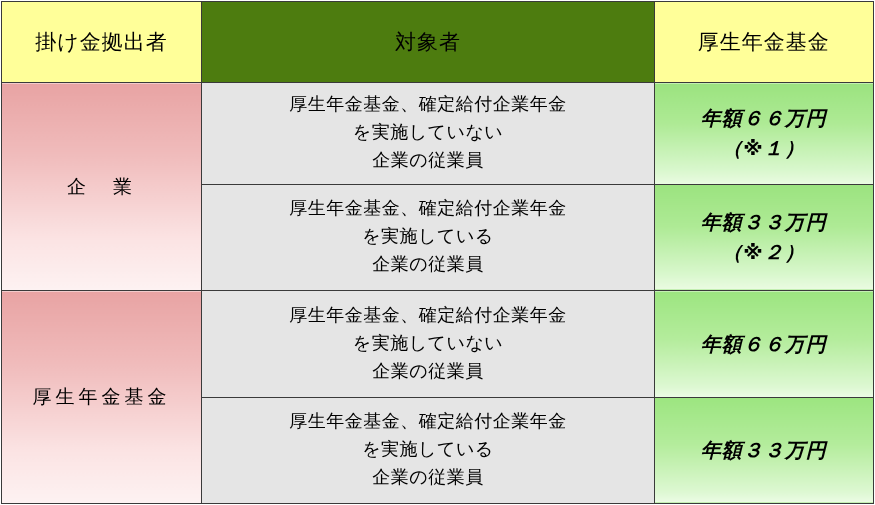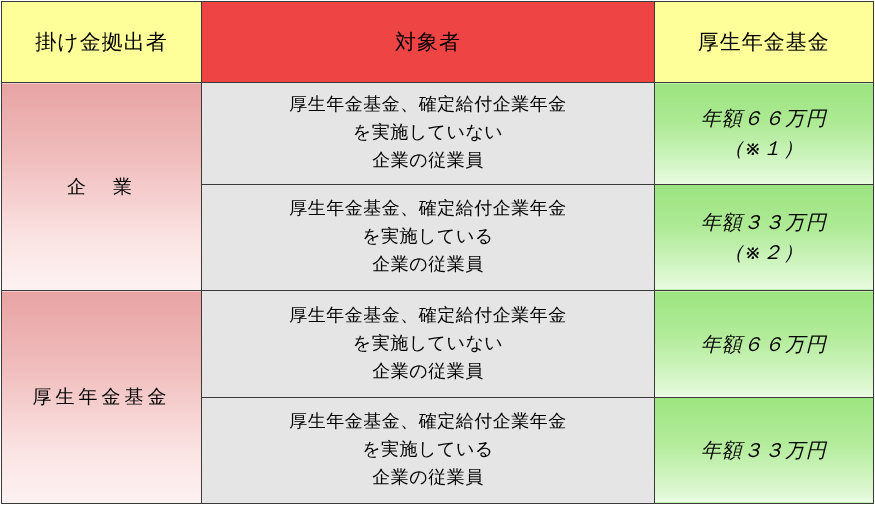--- a/index.html
+++ b/index.html
@@ -38,21 +38,21 @@
   col.c3 { width: 219px; }
 
   
   .hdr {
     background: #ffff99;
     height: 80px;
     font-size: 21px;
     letter-spacing: 1px;
   }
   .hdr-cell-1 { background: #ffff99; }
-  .hdr-cell-2 { background: #ef4444; margin-top: 23px; }
+  .hdr-cell-2 { background: #4d7c0f; margin-top: 23px; }
   .hdr-cell-3 { background: #ffff99; }
 
   
   .cat {
     font-size: 19px;
     letter-spacing: 4px;
     background: linear-gradient(to bottom, #e8a3a3 0%, #f0bcbc 35%, #fbe3e3 75%, #fdf2f2 100%);
   }
 
   
@@ -60,21 +60,21 @@
     background: #e5e5e5;
     font-size: 18px;
     line-height: 1.55;
     letter-spacing: 0.5px;
   }
 
   
   .limit {
     font-size: 20px;
     font-style: italic;
-    font-weight: normal;
+    font-weight: bold;
     line-height: 1.5;
     letter-spacing: 1px;
     background: linear-gradient(to bottom, #9be37f 0%, #aeea95 40%, #d8f7cc 85%, #eafbe2 100%);
     margin-left: 28px;
   }
   .limit.solid {
     background: linear-gradient(to bottom, #9ce580 0%, #b4ec9c 45%, #ddf8d2 90%, #ecfce5 100%);
   }
   .row-a { height: 100px; }
   .row-b { height: 105px; }

